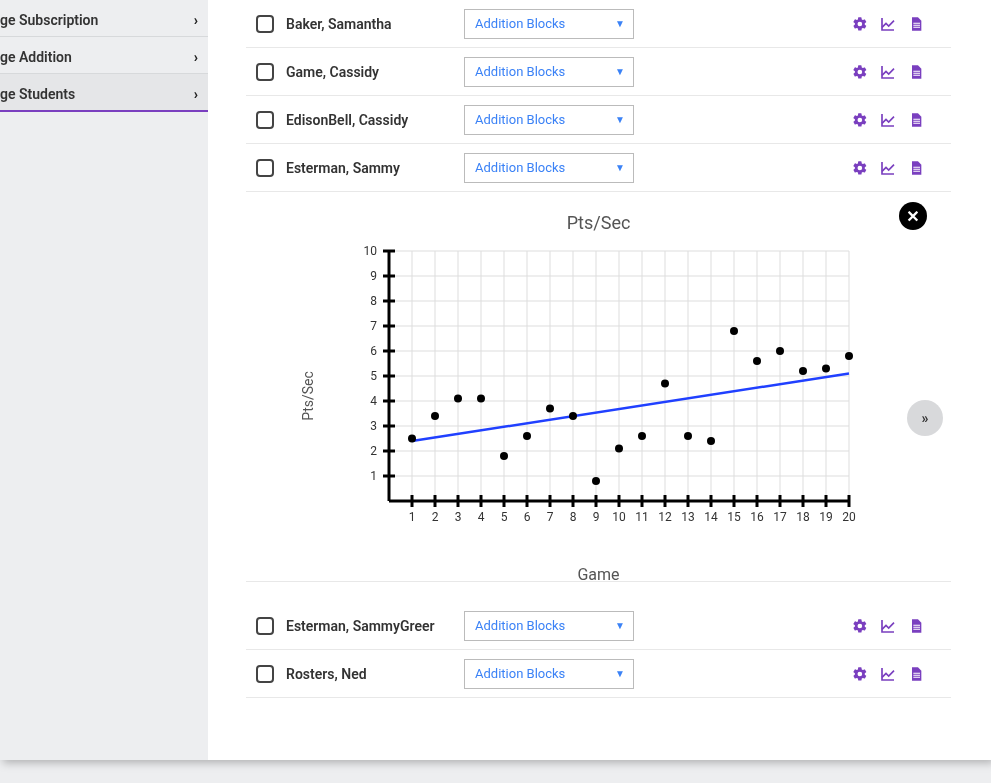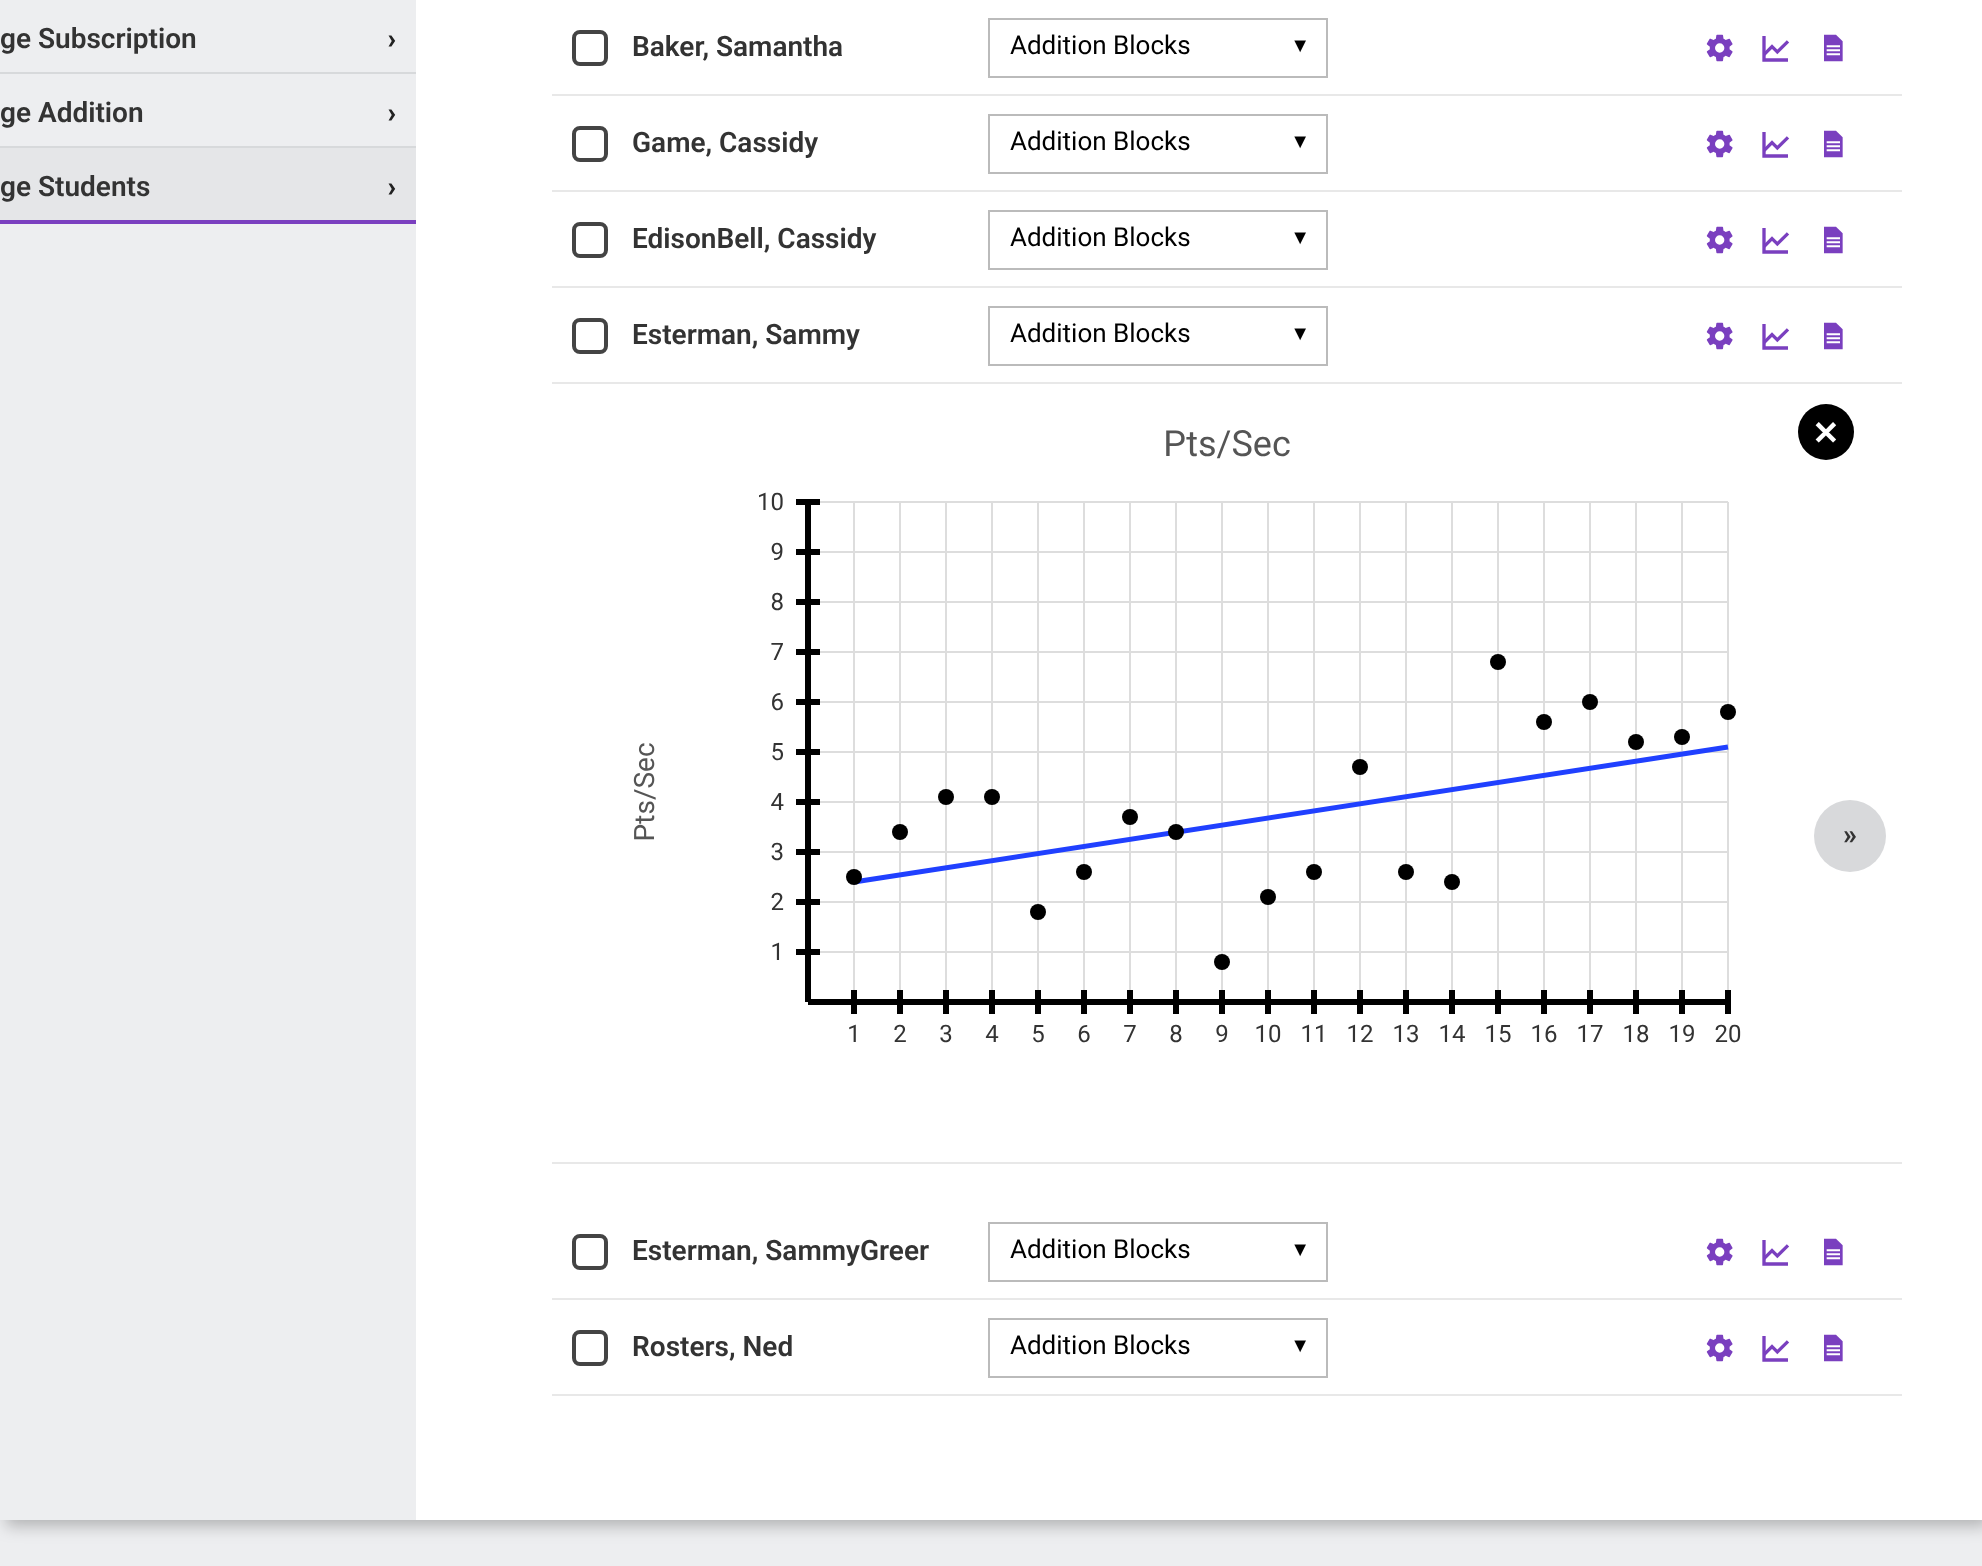--- a/index.html
+++ b/index.html
@@ -46,21 +46,20 @@
     font-size: 14px;
     color: #222;
   }
   
   .main {
     flex: 1;
     background: #fff;
     padding-left: 38px;
     padding-right: 40px;
     overflow: hidden;
-    margin-left: 30px;
   }
   .student-row {
     display: flex;
     align-items: center;
     height: 48px;
     border-bottom: 1px solid #e8e8e8;
   }
   .student-row .chk {
     width: 18px;
     height: 18px;
@@ -78,21 +77,21 @@
   }
   .select-wrap {
     width: 170px;
     height: 30px;
     border: 1px solid #bbb;
     display: flex;
     align-items: center;
     justify-content: space-between;
     padding: 0 8px 0 10px;
     font-size: 13px;
-    color: #000000;
+    color: #3b82f6;
     cursor: pointer;
     background: #fff;
     gap: 20px;
   }
   .select-wrap .caret {
     font-size: 10px;
   }
   .spacer { flex: 1; }
   .row-actions {
     display: flex;
@@ -431,20 +430,21 @@
             <circle cx="336" cy="142.5" r="4" fill="#000"></circle>
             <circle cx="359" cy="195" r="4" fill="#000"></circle>
             <circle cx="382" cy="200" r="4" fill="#000"></circle>
             <circle cx="405" cy="90.00000000000003" r="4" fill="#000"></circle>
             <circle cx="428" cy="120.00000000000003" r="4" fill="#000"></circle>
             <circle cx="451" cy="110" r="4" fill="#000"></circle>
             <circle cx="474" cy="130" r="4" fill="#000"></circle>
             <circle cx="497" cy="127.5" r="4" fill="#000"></circle>
             <circle cx="520" cy="115" r="4" fill="#000"></circle>
           </svg>
+        <div class="xlabel">Game</div>
       </div>
     </div>
 
     <div style="height:20px"></div>
     <div id="students-bottom">
   <div class="student-row">
     <div class="chk"></div>
     <div class="student-name">Esterman, SammyGreer</div>
     <div class="select-wrap">
       <span>Addition Blocks</span>

